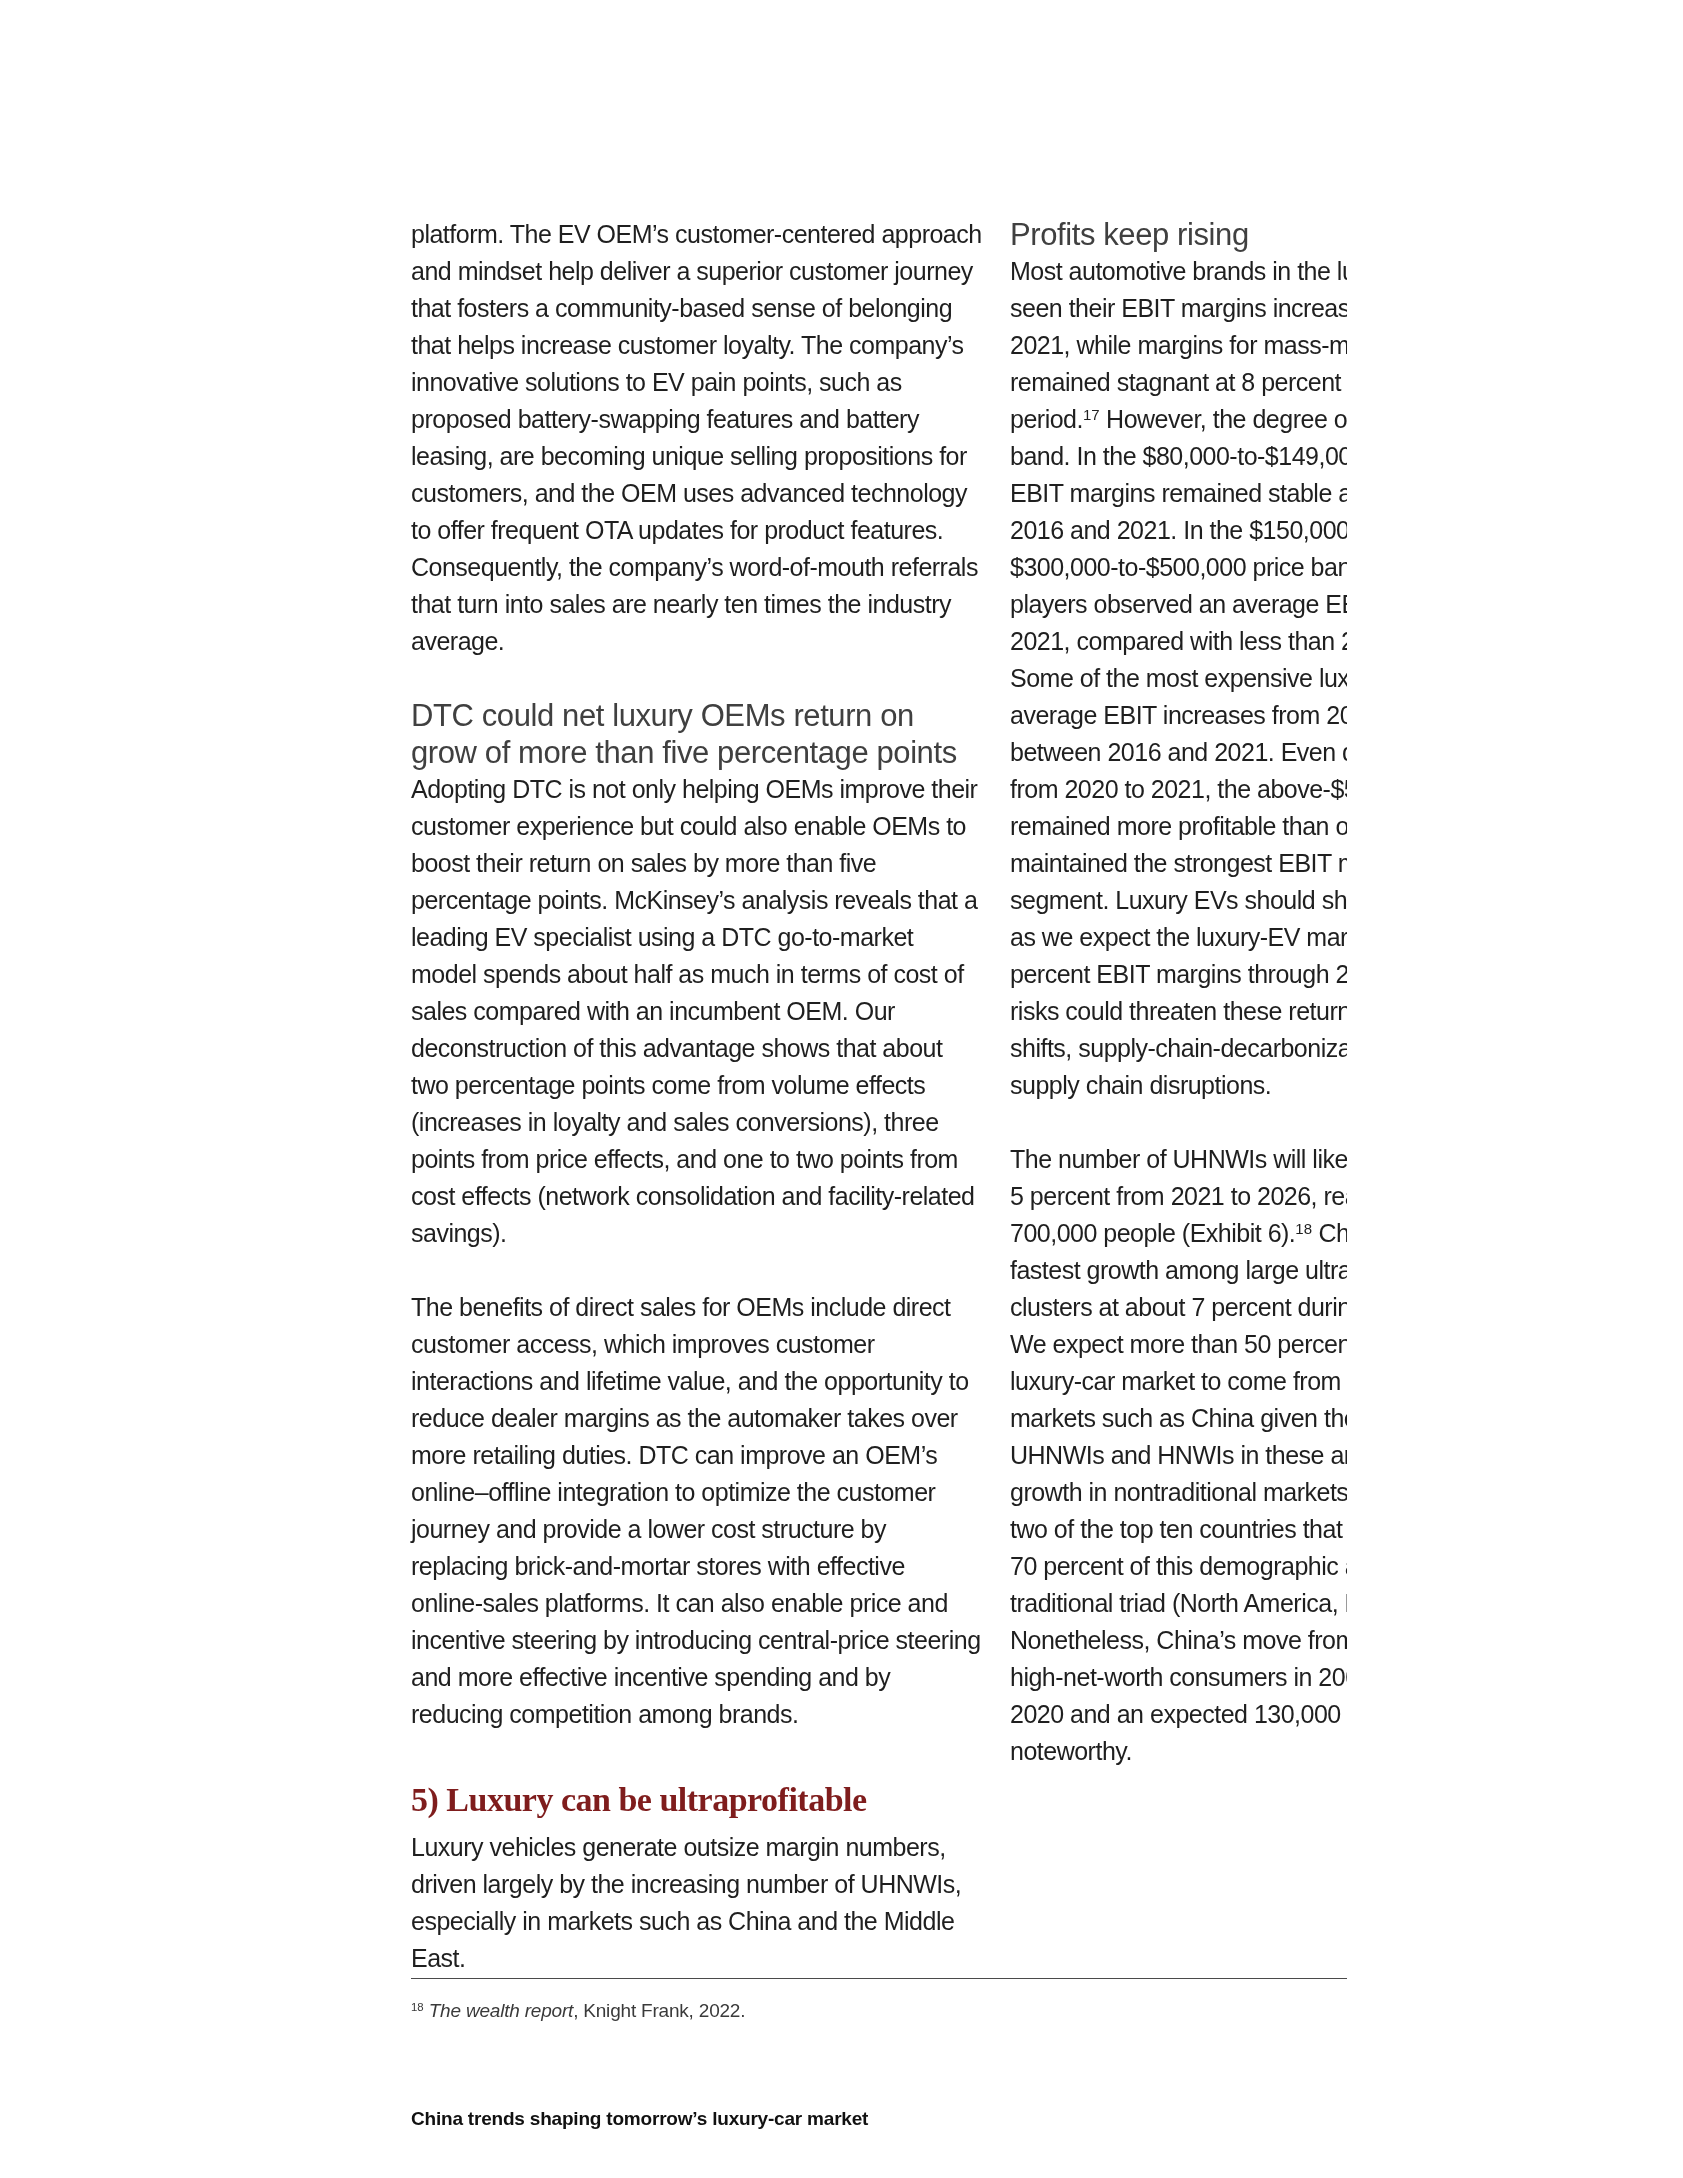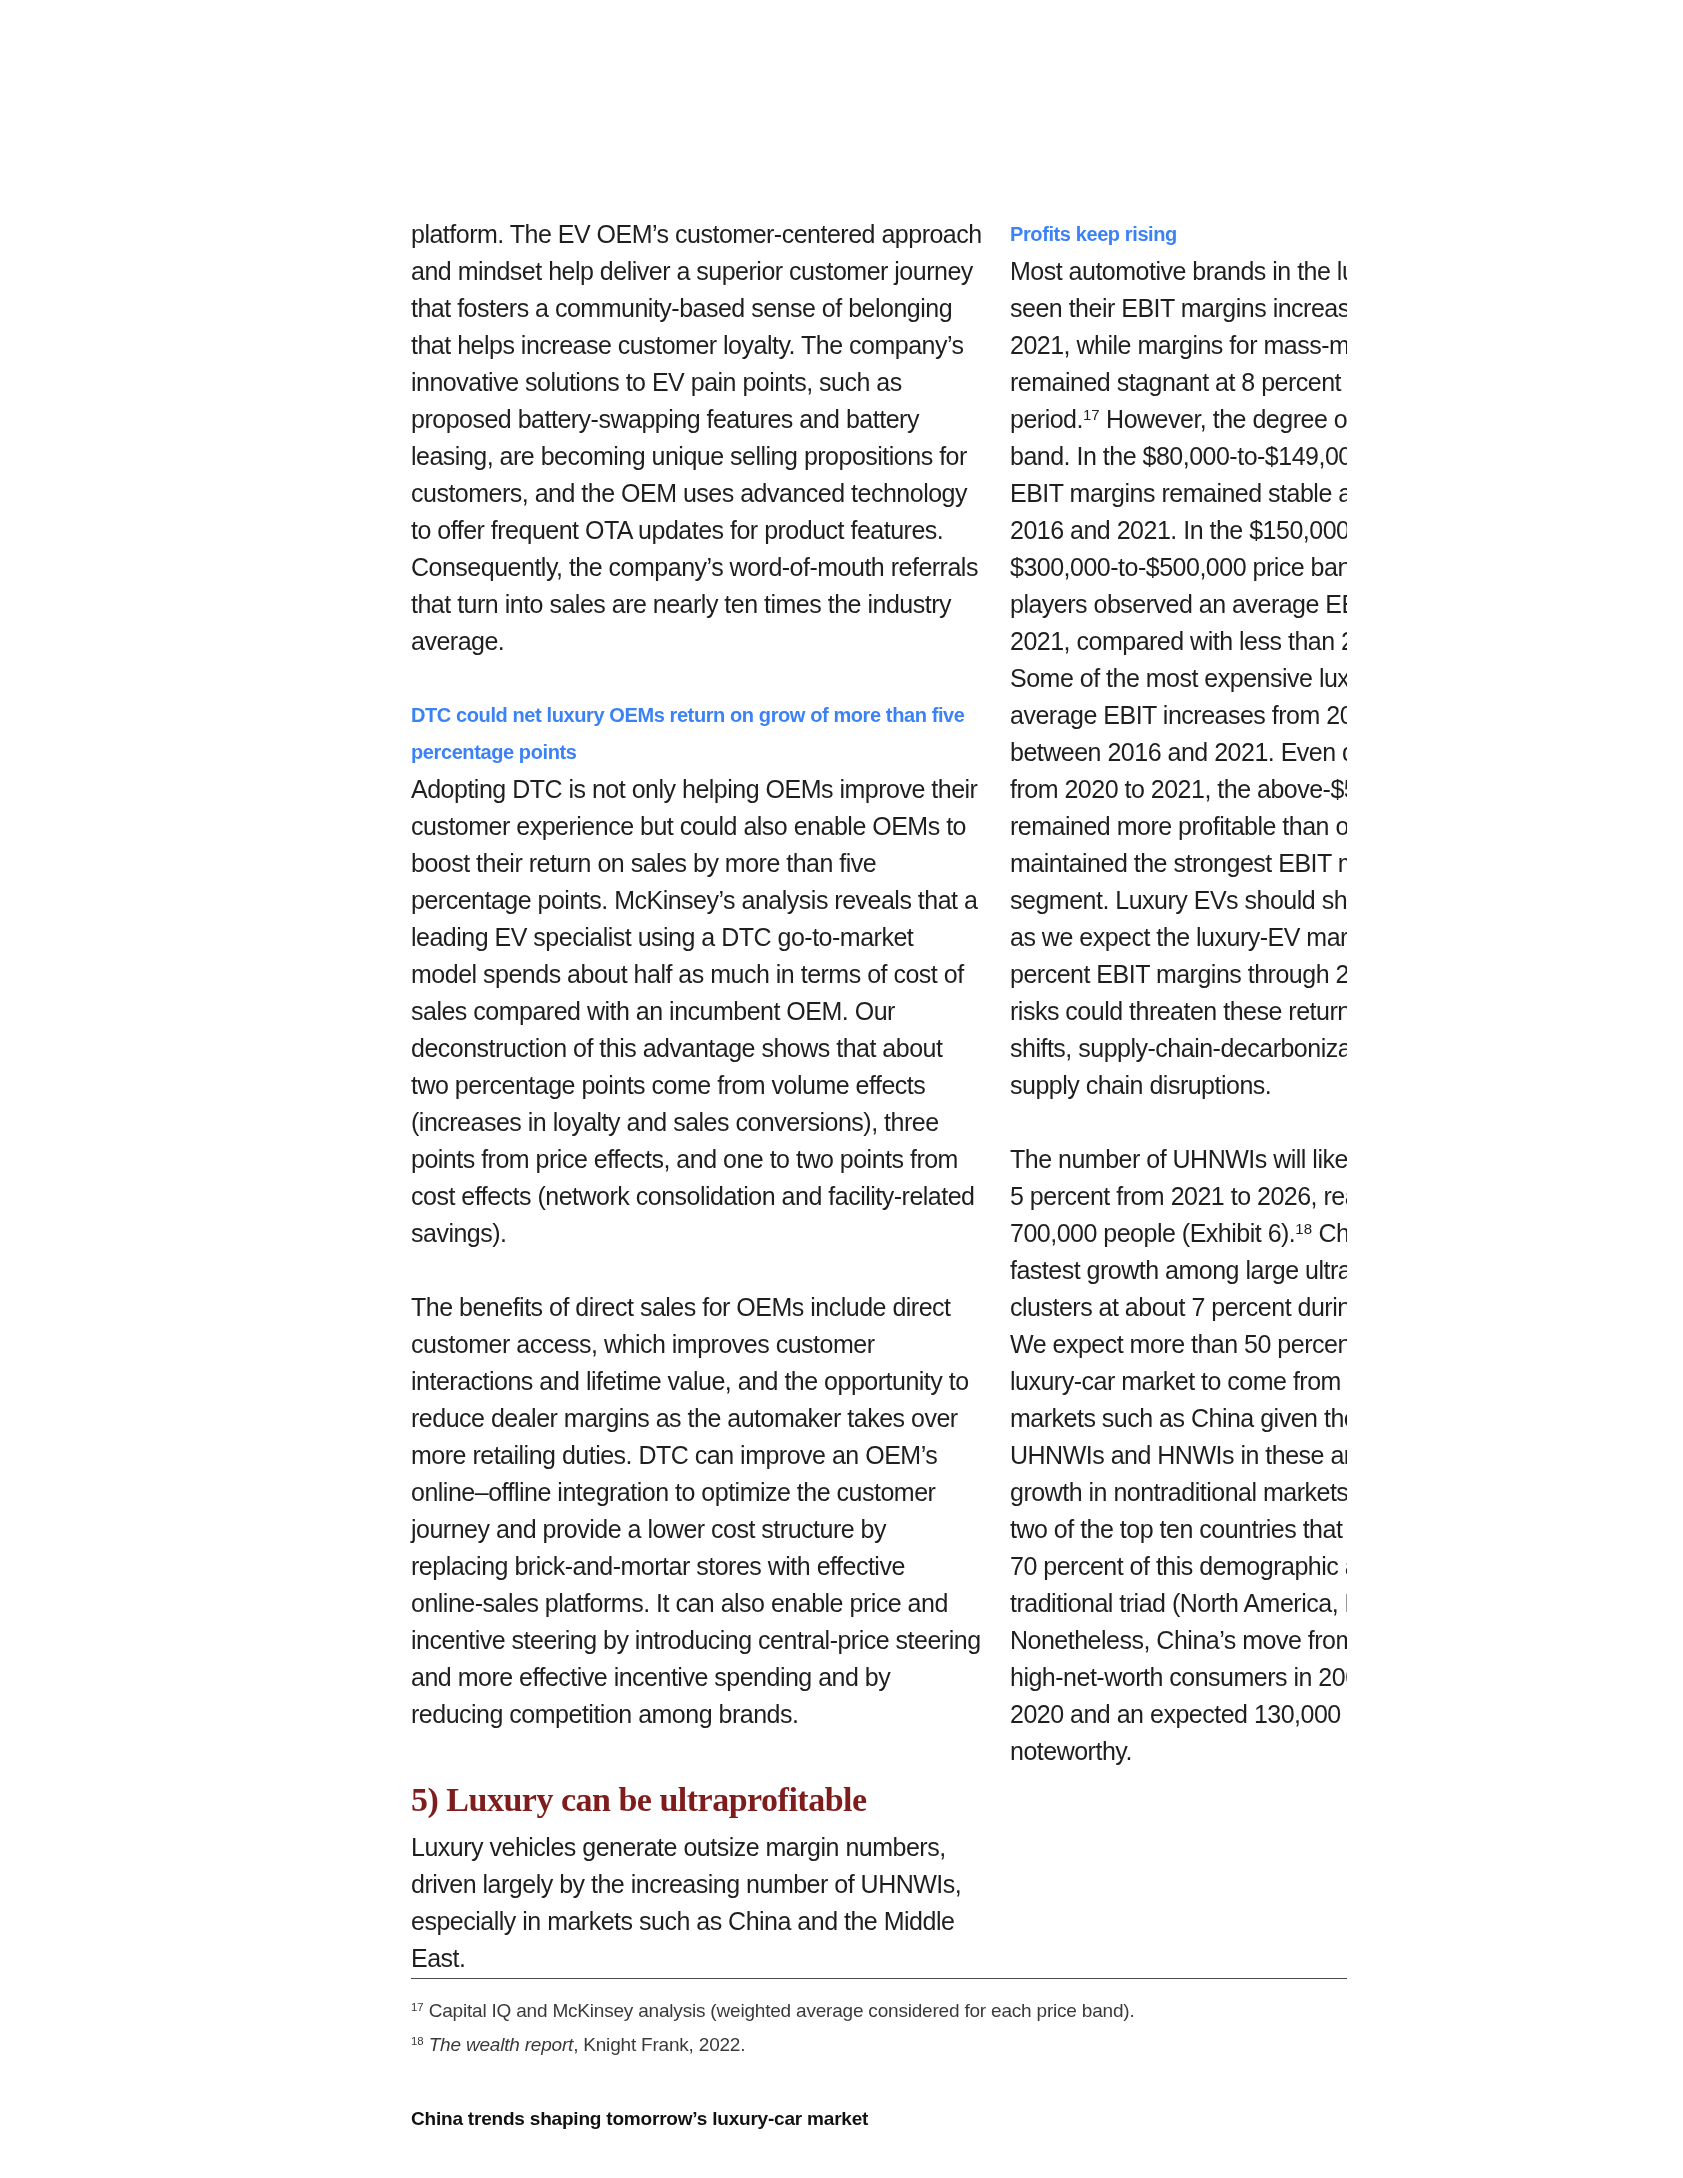--- a/index.html
+++ b/index.html
@@ -21,25 +21,25 @@
   }
   .col {
     width: 571px;
     font-size: 25px;
     line-height: 37px;
     letter-spacing: -0.5px;
   }
   .col p { margin: 0; }
   .col p + p { margin-top: 37px; }
   h3.sub {
-    font-size: 20px;
+    font-size: 31px;
     line-height: 37px;
     letter-spacing: -0.4px;
-    font-weight: bold;
-    color: #3b82f6;
+    font-weight: normal;
+    color: #404040;
     margin: 37px 0 0 0;
   }
   .col-right h3.sub:first-child { margin-top: 0; }
   h2.serif {
     font-family: "Liberation Serif", serif;
     font-size: 34px;
     line-height: 46px;
     letter-spacing: -0.5px;
     font-weight: bold;
     color: #7f1d1d;
@@ -114,21 +114,20 @@
       <h3 class="sub">Profits keep rising</h3>
       <p><span>Most automotive brands in the luxury segment have seen their EBIT margins increase between 2016 and 2021, while margins for mass-market brands have remained stagnant at 8 percent during the same period.</span><sup>17</sup><span> However, the degree of gain varies by price band. In the $80,000-to-$149,000 price band, the EBIT margins remained stable at 10 percent between 2016 and 2021. In the $150,000-to-$299,000 and $300,000-to-$500,000 price bands, some of the major players observed an average EBIT of 38 percent in 2021, compared with less than 20 percent in 2016. Some of the most expensive luxury brands saw average EBIT increases from 20 to 35 percent between 2016 and 2021. Even during the pandemic, from 2020 to 2021, the above-$500,000 price band remained more profitable than other segments and maintained the strongest EBIT margins in the luxury segment. Luxury EVs should share in this profitability, as we expect the luxury-EV market to deliver 21 to 25 percent EBIT margins through 2031, although several risks could threaten these returns, such as currency shifts, supply-chain-decarbonization efforts, and other supply chain disruptions.</span></p>
       <p><span>The number of UHNWIs will likely grow worldwide at 5 percent from 2021 to 2026, reaching more than 700,000 people (Exhibit 6).</span><sup>18</sup><span> China should see the fastest growth among large ultra-high-net-worth clusters at about 7 percent during the same period. We expect more than 50 percent of the growth in the luxury-car market to come from nontraditional markets such as China given the rapid rise in UHNWIs and HNWIs in these areas. While the growth in nontraditional markets is impressive, all but two of the top ten countries that will account for about 70 percent of this demographic are part of the traditional triad (North America, Europe, and Japan). Nonetheless, China’s move from virtually no ultra-high-net-worth consumers in 2000 to nearly 90,000 in 2020 and an expected 130,000 in 2026 is especially noteworthy.</span></p>
     </section>
 
   </main>
 
   <hr class="fn-rule">
 
   <div class="footnotes">
-    <div class="footnote"><sup>17</sup><span><span>Capital IQ and McKinsey analysis (weighted average considered for each price band).</span></span></div>
     <div class="footnote"><sup>18</sup><span><em>The wealth report</em><span>, Knight Frank, 2022.</span></span></div>
   </div>
 
   <div class="footer-title">China trends shaping tomorrow’s luxury-car market</div>
   <div class="page-number">13</div>
 
 </div>
 
 
 </body></html>

